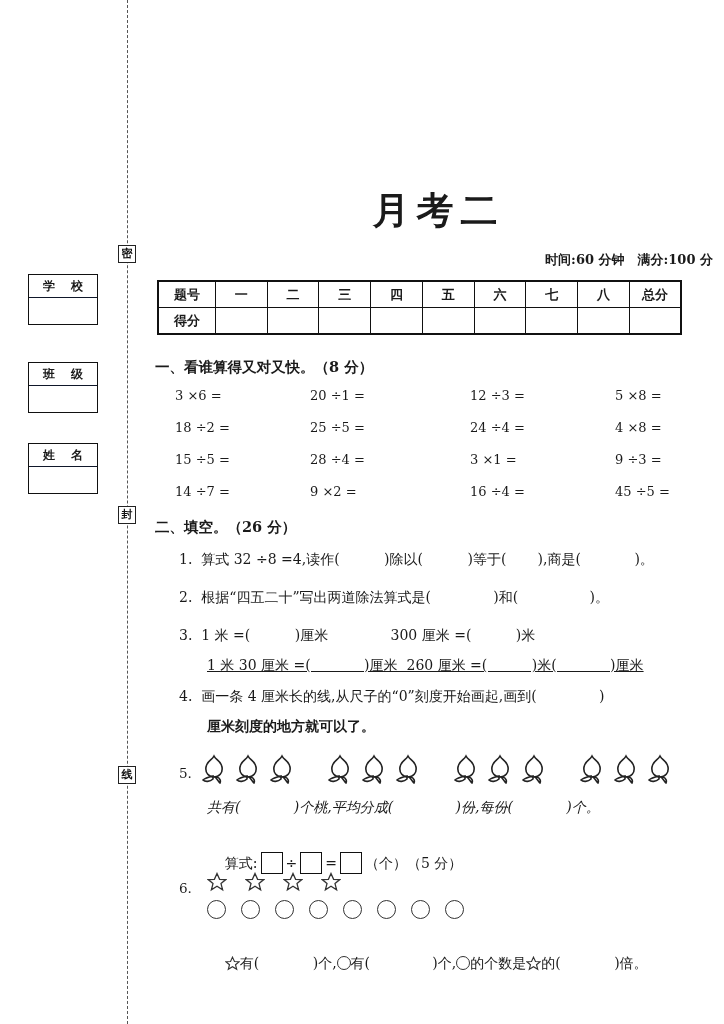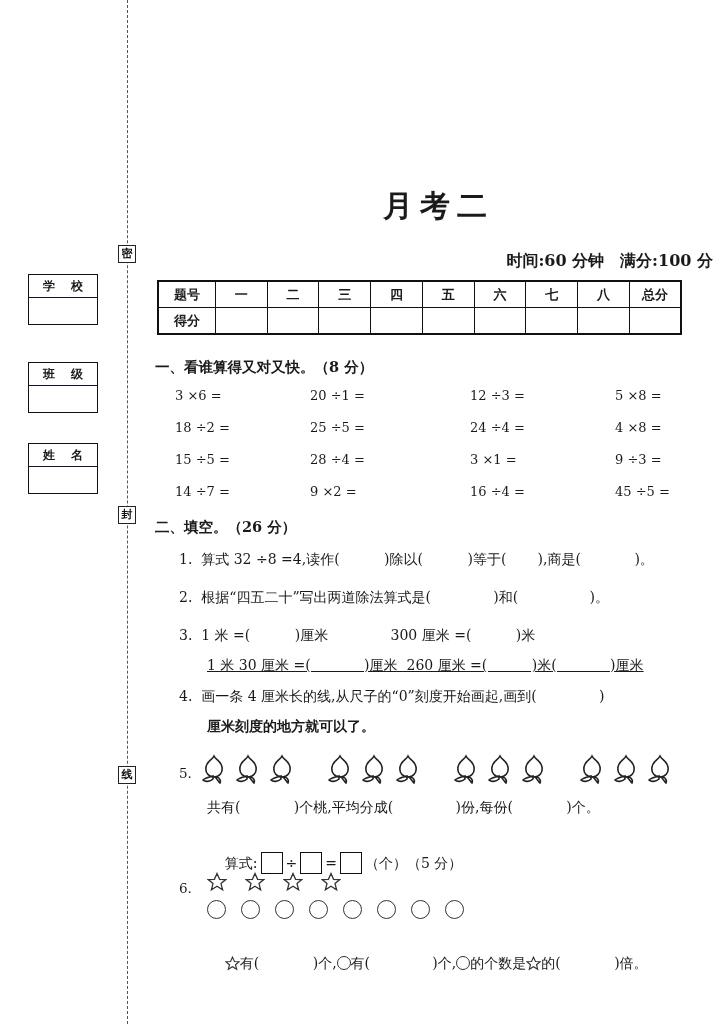--- a/index.html
+++ b/index.html
@@ -77,32 +77,32 @@
     width: 560px;
     height: 1024px;
   }
 
   #paper-title {
     position: absolute;
     top: 186px;
     left: 0;
     width: 560px;
     text-align: center;
-    font-size: 30px;
+    font-size: 37px;
     font-weight: bold;
     letter-spacing: 7px;
     text-indent: 7px;
     font-family: Liberation Serif, serif;
   }
 
   #exam-meta {
     position: absolute;
     top: 251px;
     right: 2px;
-    font-size: 16px;
+    font-size: 13px;
     font-weight: bold;
     white-space: pre;
   }
 
   
   #score-table {
     position: absolute;
     top: 280px;
     left: 2px;
     width: 525px;
@@ -169,21 +169,21 @@
   .q-num { position: absolute; font-size: 13.5px; }
 
   #q1 { top: 551px; left: 24px; }
   #q2 { top: 589px; left: 24px; }
   #q3a { top: 627px; left: 24px; }
   #q3b { top: 657px; left: 52px; text-decoration: underline; }
   #q4a { top: 688px; left: 24px; }
   #q4b { top: 718px; left: 52px; font-weight: bold; }
 
   #q5-num { top: 765px; left: 24px; }
-  #q5-text { top: 799px; left: 52px; }
+  #q5-text { top: 799px; left: 52px; font-style: italic; }
   #q5-formula { top: 835px; left: 52px; }
 
   #q6-num { top: 880px; left: 24px; }
   #q6-text { top: 938px; left: 52px; }
 
   
   #peach-rows {
     position: absolute;
     top: 752px;
     left: 44px;

